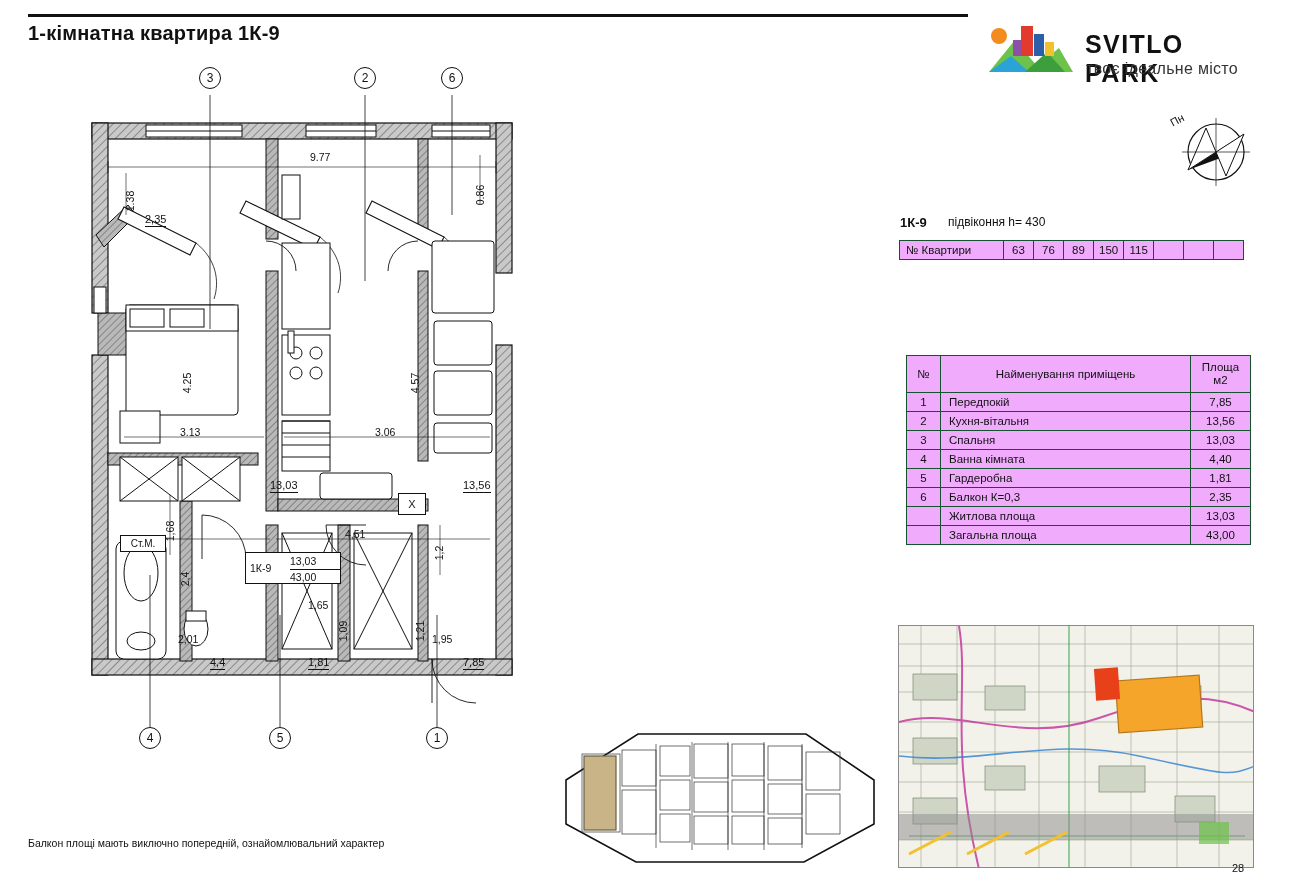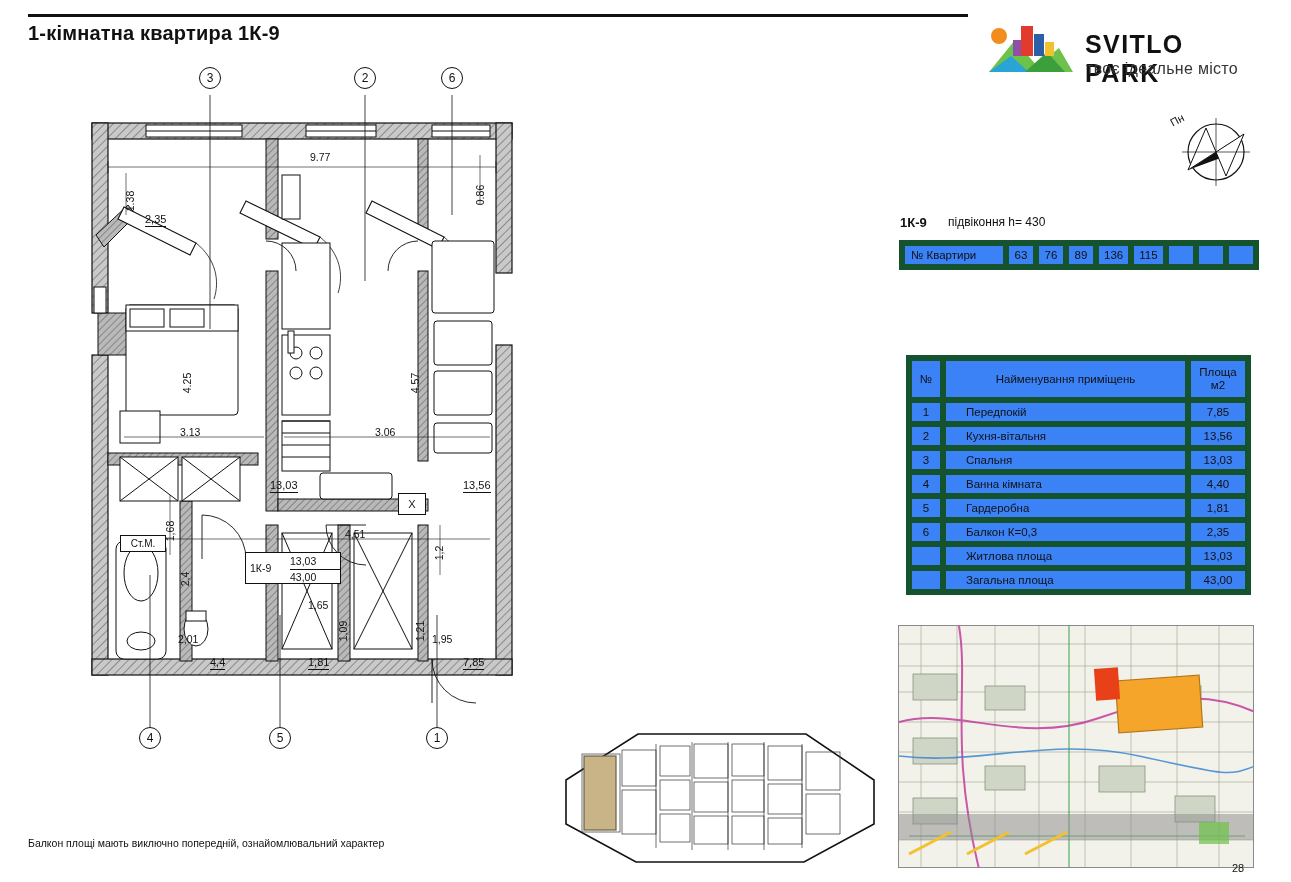--- a/index.html
+++ b/index.html
@@ -51,33 +51,33 @@
   #sill-note {
     position:absolute; left:948px; top:215px;
     font-size:12px; color:#111;
   }
   table.grid {
     border-collapse:collapse;
     font-size:11.5px;
     color:#111;
   }
   table.grid td, table.grid th {
-    border:6px solid #14532d;
+    border:1px solid #14532d;
     padding:3px 5px;
-    background:#3b82f6;
+    background:#f0abfc;
   }
   #flats-table { position:absolute; left:899px; top:240px; }
   #flats-table td.lbl { width:104px; text-align:left; padding-left:6px; }
   #flats-table td.num { width:30px; text-align:center; }
 
   #rooms-table { position:absolute; left:906px; top:355px; width:345px; }
   #rooms-table table { width:345px; }
   #rooms-table th { font-weight:400; text-align:center; padding:5px 4px; line-height:1.15; }
   #rooms-table td.n { width:34px; text-align:center; }
-  #rooms-table td.nm { text-align:left; padding-left:20px; }
+  #rooms-table td.nm { text-align:left; padding-left:8px; }
   #rooms-table td.ar { width:60px; text-align:center; }
 
   
   #site-map {
     position:absolute; left:898px; top:625px; width:356px; height:243px;
     border:1px solid #8a8a8a; overflow:hidden; background:#eceee6;
   }
 
   
   #floor-key {
@@ -165,21 +165,21 @@
   <div id="sill-note">підвіконня h= 430</div>
 
   <div id="flats-table">
     <table class="grid">
       <tbody>
           <tr>
         <td class="lbl">№ Квартири</td>
         <td class="num">63</td>
         <td class="num">76</td>
         <td class="num">89</td>
-        <td class="num">136</td>
+        <td class="num">150</td>
         <td class="num">115</td>
         <td class="num"></td>
         <td class="num"></td>
         <td class="num"></td>
       </tr>
     </tbody>
       </table>
   </div>
 
   <div id="rooms-table">

